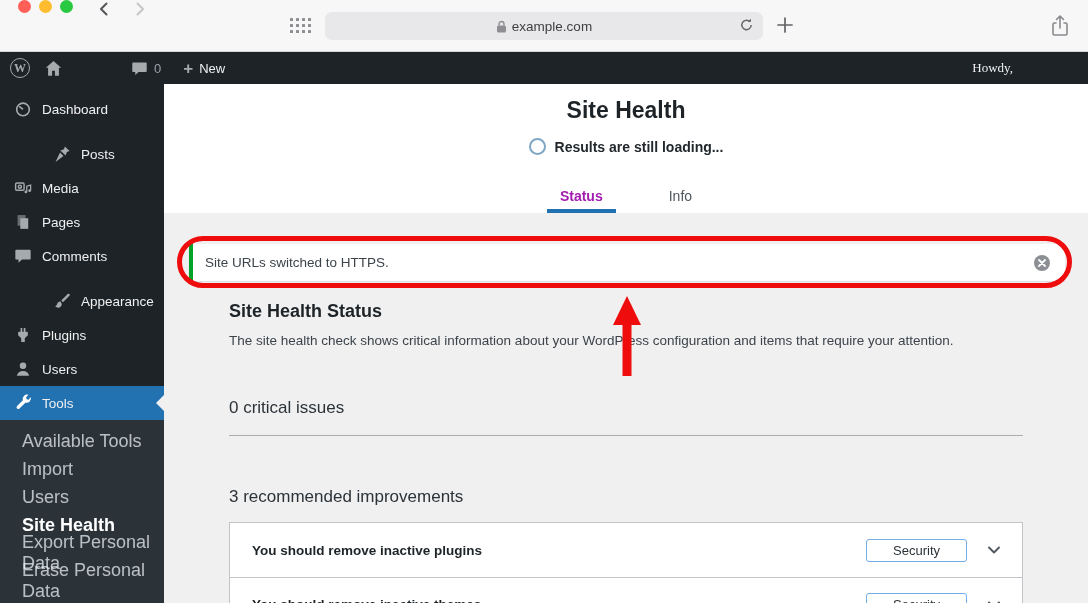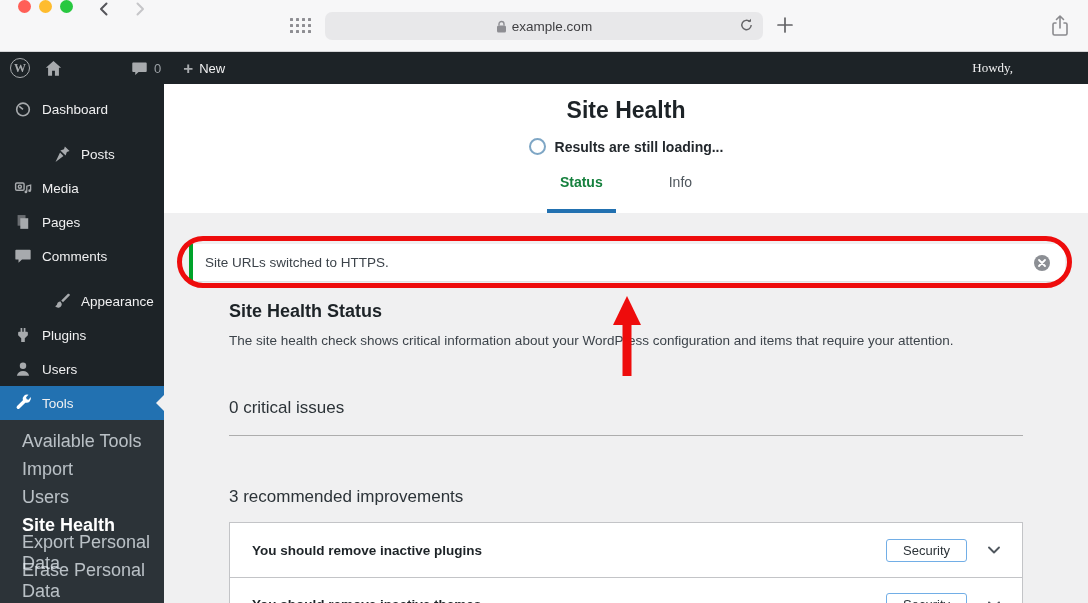--- a/index.html
+++ b/index.html
@@ -60,41 +60,41 @@
 
   
   .content { flex-grow:1; display:flex; flex-direction:column; background:#f0f0f1; }
   .content-header { height:129px; background:#fff; text-align:center; position:relative; }
   .page-title { font-size:23px; font-weight:bold; color:#1d2327; padding-top:13px; }
   .loading-row { margin-top:14px; display:flex; align-items:center; justify-content:center; gap:9px; }
   .spinner { width:17px; height:17px; border-radius:50%; border:2px solid #7ea6c5; }
   .loading-text { font-size:14px; font-weight:bold; color:#23282d; }
   .tabs { position:absolute; bottom:0; left:0; right:0; display:flex; justify-content:center; gap:40px; }
   .tab { font-size:14px; color:#50575e; padding:0 13px 9px; cursor:pointer; }
-  .tab.active { color:#15803d; font-weight:bold; border-bottom:4px solid #2271b1; padding-bottom:19px; }
+  .tab.active { color:#a21caf; font-weight:bold; border-bottom:4px solid #2271b1; padding-bottom:5px; }
 
   .content-body { flex-grow:1; position:relative; }
   .notice { position:absolute; left:25px; right:23px; top:31px; height:37px; background:#fff;
     border-left:4px solid #00a32a; box-shadow:0 1px 1px rgba(0,0,0,.06);
     display:flex; align-items:center; padding:0 14px 0 12px; }
   .notice-msg { flex-grow:1; font-size:13.5px; color:#3c434a; }
   .notice-dismiss { display:flex; cursor:pointer; }
 
   .inner { position:absolute; left:65px; right:65px; top:88px; }
   .section-heading { font-size:18px; font-weight:bold; color:#1d2327; }
   .section-desc { margin-top:11px; font-size:13.5px; color:#3c434a; }
   .critical-heading { margin-top:50px; font-size:17px; font-weight:400; color:#2c3338; }
   .divider { margin-top:17px; border:none; border-top:1px solid #adadad; }
   .recommended-heading { margin-top:51px; font-size:17px; font-weight:400; color:#2c3338; }
   .accordion { margin-top:15px; background:#fff; border:1px solid #c3c4c7; }
   .acc-row { height:54px; display:flex; align-items:center; padding:0 20px 0 22px; cursor:pointer; }
   .acc-row + .acc-row { border-top:1px solid #c3c4c7; }
   .acc-title { flex-grow:1; font-size:13.5px; font-weight:bold; color:#1d2327; }
   .badge { border:1px solid #72aee6; border-radius:3px; color:#2c3338; font-size:13px;
-    padding:3px 16px; margin-right:19px; background:#fff; }
+    padding:3px 26px; margin-right:19px; background:#fff; }
   .chev { display:flex; }
 
   
   .anno-rect { position:absolute; left:177px; top:236px; width:895px; height:52px;
     border:5px solid #ee0c0c; border-radius:26px; pointer-events:none; z-index:20; }
   .anno-arrow { position:absolute; left:609px; top:294px; pointer-events:none; z-index:20; }
 </style>
 </head>
 <body>
 

